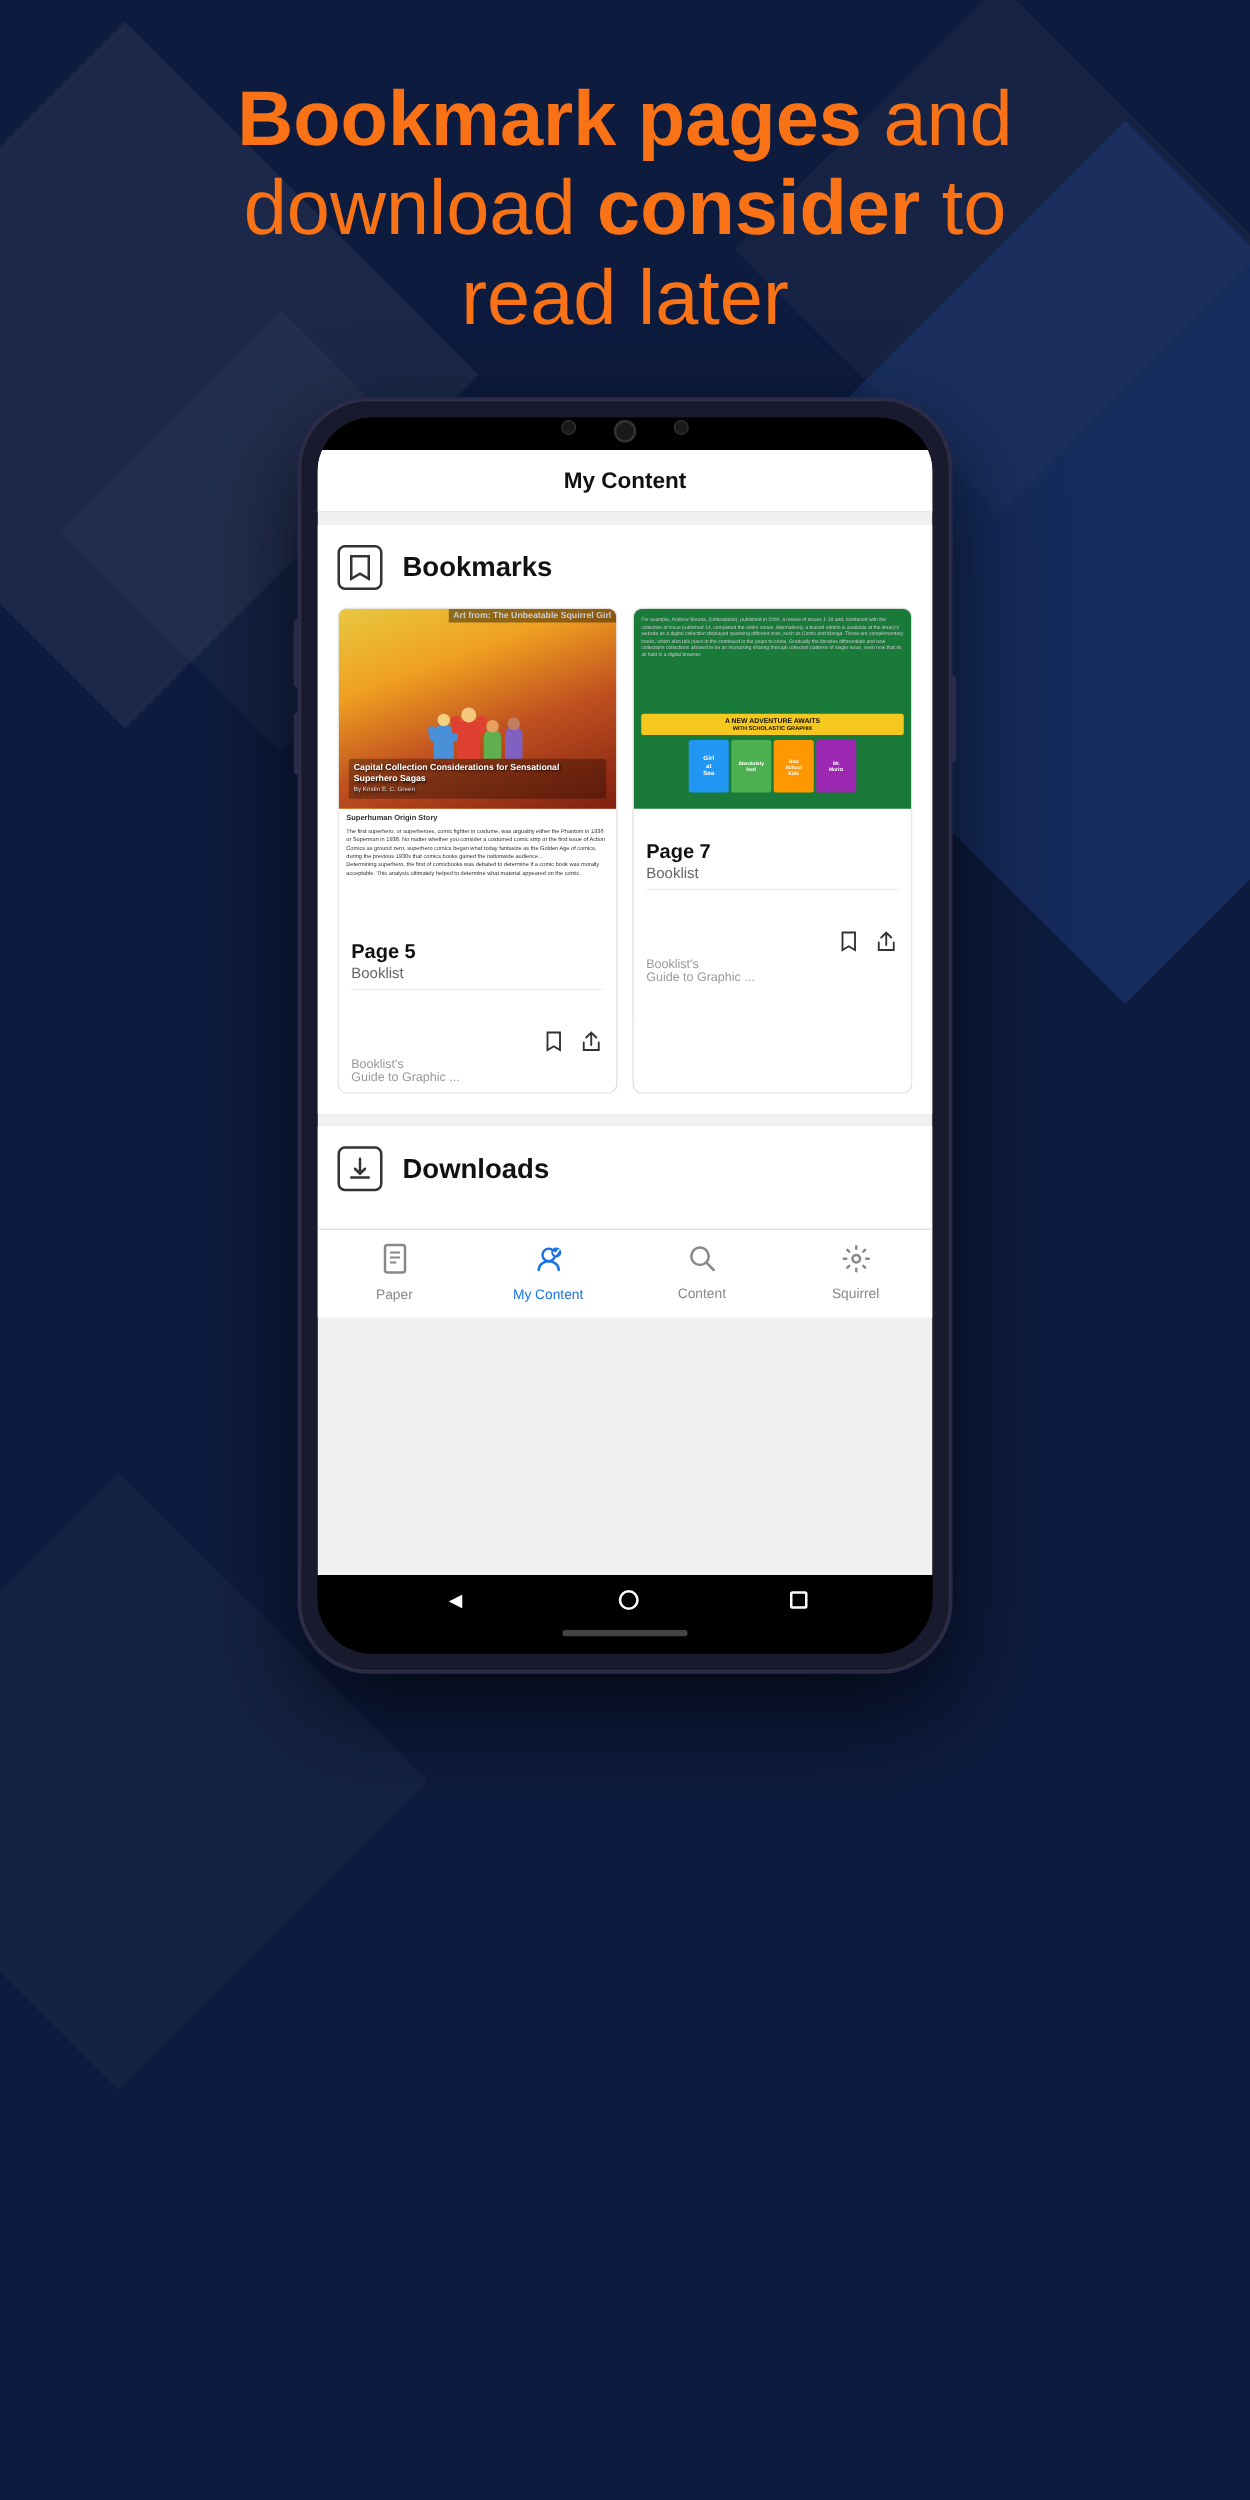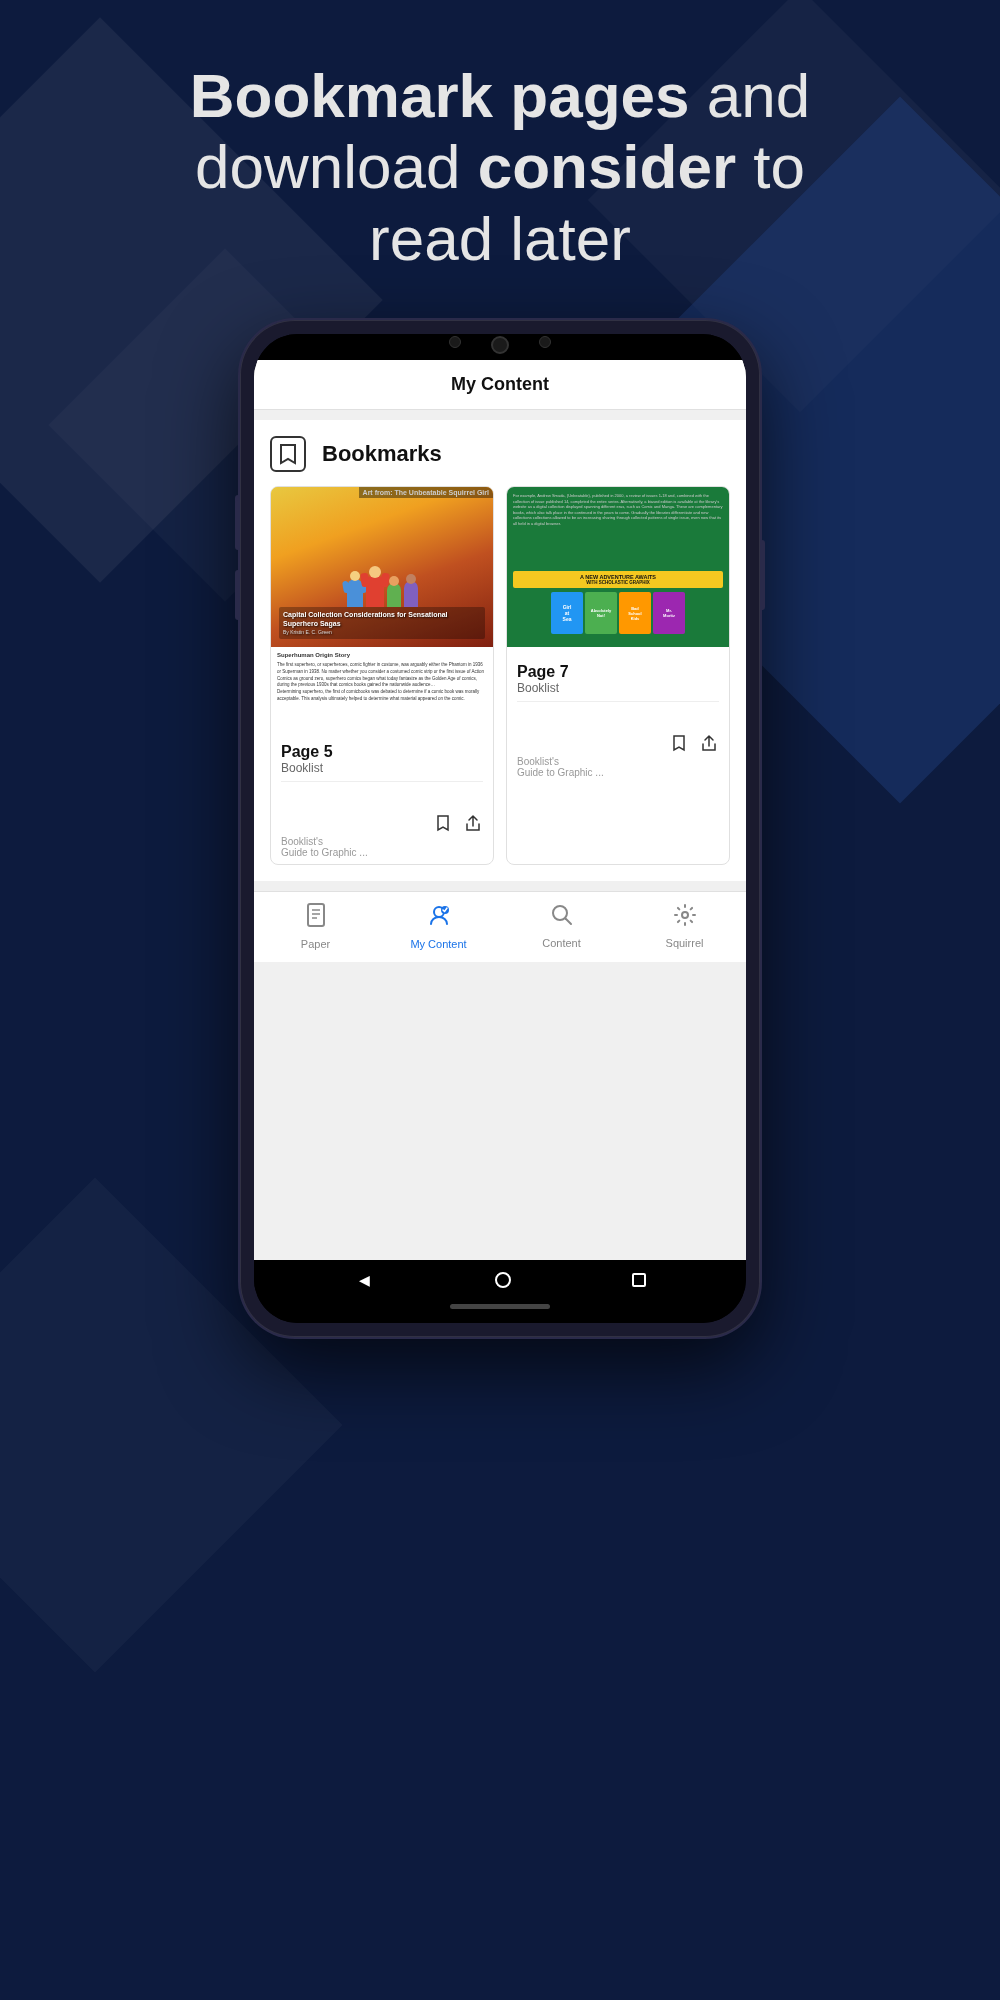--- a/index.html
+++ b/index.html
@@ -34,21 +34,21 @@
     
     .hero-text {
       position: absolute;
       top: 40px;
       left: 0; right: 0;
       text-align: center;
       z-index: 1;
       padding: 20px 60px;
     }
     .hero-text h1 {
-      color: #e5e5e5;
+      color: #f97316;
       font-size: 62px;
       font-weight: 300;
       line-height: 1.15;
       text-align: center;
     }
     .hero-text h1 strong {
       font-weight: 900;
     }
 
     
@@ -236,21 +236,21 @@
     .card-image-1 .book-art {
       position: absolute;
       top: 0; right: 0;
       font-size: 7px;
       background: rgba(0,0,0,0.4);
       color: #ccc;
       padding: 2px 4px;
     }
 
     .card-meta {
-      padding: 16px 10px 6px;
+      padding: 26px 10px 6px;
     }
     .card-page {
       font-size: 16px;
       font-weight: 700;
       color: #111;
     }
     .card-source {
       font-size: 12px;
       color: #666;
       margin-bottom: 4px;
@@ -518,20 +518,30 @@
                   </div>
                 </div>
               </div>
             </div>
 
           </div>
 
 
         </div>
 
+        <div class="downloads-section">
+          <div class="section-header">
+            <div class="section-icon">
+              <svg width="18" height="20" viewBox="0 0 18 20" fill="none">
+                <path d="M9 2v12M5 10l4 4 4-4M2 17h14" stroke="#333" stroke-width="2" stroke-linecap="round"></path>
+              </svg>
+            </div>
+            <span class="section-title">Downloads</span>
+          </div>
+        </div>
 
         <div class="bottom-nav">
 
           <div class="nav-item">
             <div class="nav-icon">
               <svg width="22" height="26" viewBox="0 0 22 26" fill="none">
                 <rect x="3" y="2" width="16" height="22" rx="2" stroke="#888" stroke-width="2"></rect>
                 <line x1="7" y1="8" x2="15" y2="8" stroke="#888" stroke-width="1.5"></line>
                 <line x1="7" y1="12" x2="15" y2="12" stroke="#888" stroke-width="1.5"></line>
                 <line x1="7" y1="16" x2="12" y2="16" stroke="#888" stroke-width="1.5"></line>

